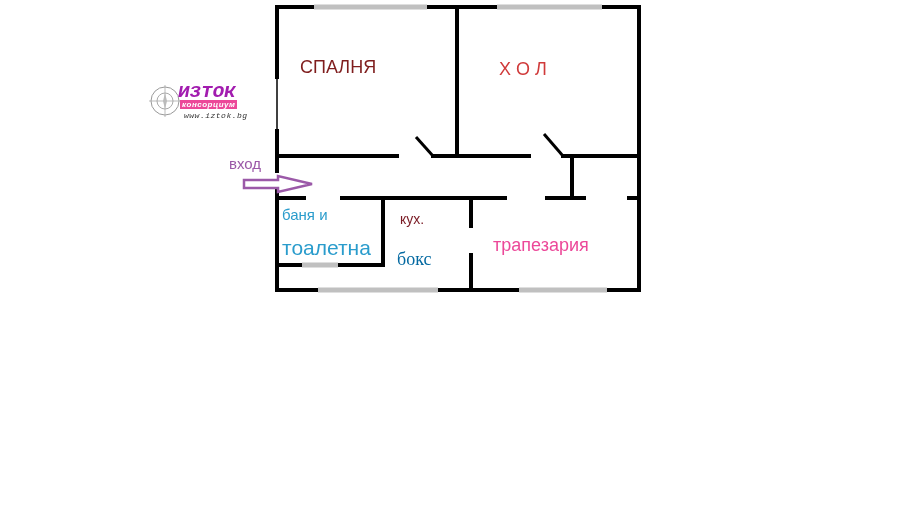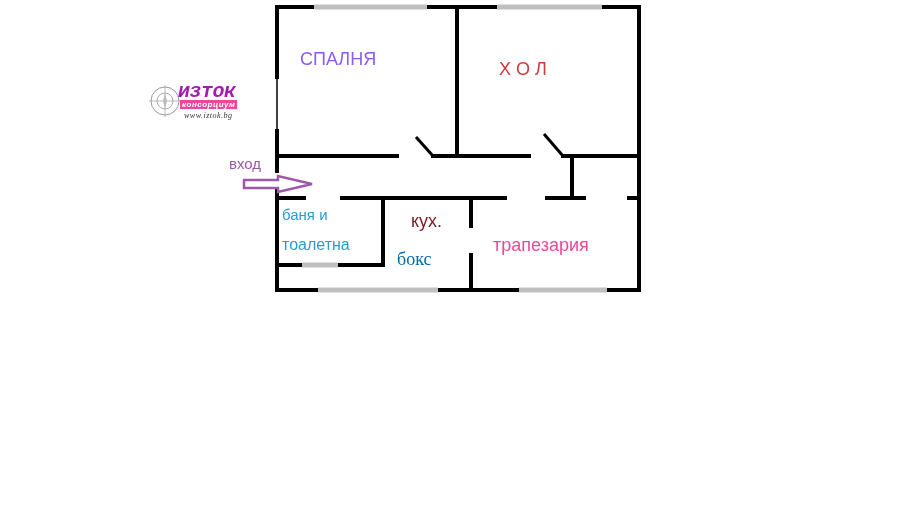--- a/index.html
+++ b/index.html
@@ -2,21 +2,21 @@
 <html><head>
   <meta charset="utf-8">
   <style>
     html, body { margin: 0; padding: 0; background: #ffffff; }
     body { width: 922px; height: 526px; position: relative; overflow: hidden; font-family: "Liberation Sans", sans-serif; }
     #plan { position: absolute; left: 0; top: 0; }
     .room-label { position: absolute; font-family: "Liberation Sans", sans-serif; white-space: nowrap; line-height: 1; }
     .logo { position: absolute; left: 146px; top: 78px; width: 112px; height: 46px; }
     .logo-brand { position: absolute; left: 32px; top: 2px; font-family: Liberation Mono, monospace; font-weight: bold; font-style: italic; font-size: 20px; color: #a21caf; letter-spacing: -0.5px; }
     .logo-sub { position: absolute; left: 34px; top: 22px; background: #ec4899; color: #ffffff; font-family: "Liberation Sans", sans-serif; font-weight: bold; font-style: italic; font-size: 8px; padding: 0 2px; letter-spacing: 0.5px; }
-    .logo-url { position: absolute; left: 38px; top: 33px; font-family: Liberation Serif, serif; font-style: italic; font-size: 8px; color: #333333; letter-spacing: 0.5px; }
+    .logo-url { position: absolute; left: 38px; top: 33px; font-family: Liberation Mono, monospace; font-style: italic; font-size: 8px; color: #333333; letter-spacing: 0.5px; }
     .logo-compass { position: absolute; left: 2px; top: 6px; width: 34px; height: 34px; }
   </style>
 </head>
 <body>
 
 <svg id="plan" width="922" height="526" viewBox="0 0 922 526">
   <g stroke="#000" stroke-width="4" stroke-linecap="square" fill="none">
 
     <line x1="277" y1="7" x2="639" y2="7"></line>
 
@@ -65,25 +65,25 @@
 
   <line x1="277" y1="77" x2="277" y2="131" stroke="#000" stroke-width="1.5"></line>
 
   <g>
     <polygon points="244,180 278,180 278,176 312,184 278,192 278,188 244,188" fill="#ffffff" stroke="#9b59a8" stroke-width="2.5" stroke-linejoin="miter"></polygon>
   </g>
 </svg>
 
 <div class="room-label" style="left:229px; top:156px; font-size:15px; color:#9b59a8;">вход</div>
 
-<div class="room-label" style="left:300px; top:50px; font-size:18px; color:#8b5cf6;">СПАЛНЯ</div>
+<div class="room-label" style="left:300px; top:58px; font-size:18px; color:#7f1d1d;">СПАЛНЯ</div>
 <div class="room-label" style="left:499px; top:60px; font-size:18px; color:#d03a3a;text-align:center;">Х О Л</div>
 <div class="room-label" style="left:282px; top:207px; font-size:15px; color:#2a9ccc;">баня и</div>
-<div class="room-label" style="left:282px; top:237px; font-size:16px; color:#2a9ccc;">тоалетна</div>
-<div class="room-label" style="left:400px; top:212px; font-size:18px; color:#7a1a24;margin-left:11px;">кух.</div>
+<div class="room-label" style="left:282px; top:237px; font-size:21px; color:#2a9ccc;">тоалетна</div>
+<div class="room-label" style="left:400px; top:212px; font-size:14px; color:#7a1a24;">кух.</div>
 <div class="room-label" style="left:397px; top:250px; font-size:18px; color:#0369a1;font-family:Liberation Serif, serif;">бокс</div>
 <div class="room-label" style="left:493px; top:236px; font-size:18px; color:#ec4899;">трапезария</div>
 
 <div class="logo">
   <svg class="logo-compass" viewBox="0 0 34 34">
     <circle cx="17" cy="17" r="14" fill="none" stroke="#999" stroke-width="1"></circle>
     <circle cx="17" cy="17" r="8" fill="none" stroke="#aaa" stroke-width="1"></circle>
     <line x1="17" y1="1" x2="17" y2="33" stroke="#aaa" stroke-width="0.8"></line>
     <line x1="1" y1="17" x2="33" y2="17" stroke="#aaa" stroke-width="0.8"></line>
     <polygon points="17,9 19,17 17,25 15,17" fill="#bbb"></polygon>

